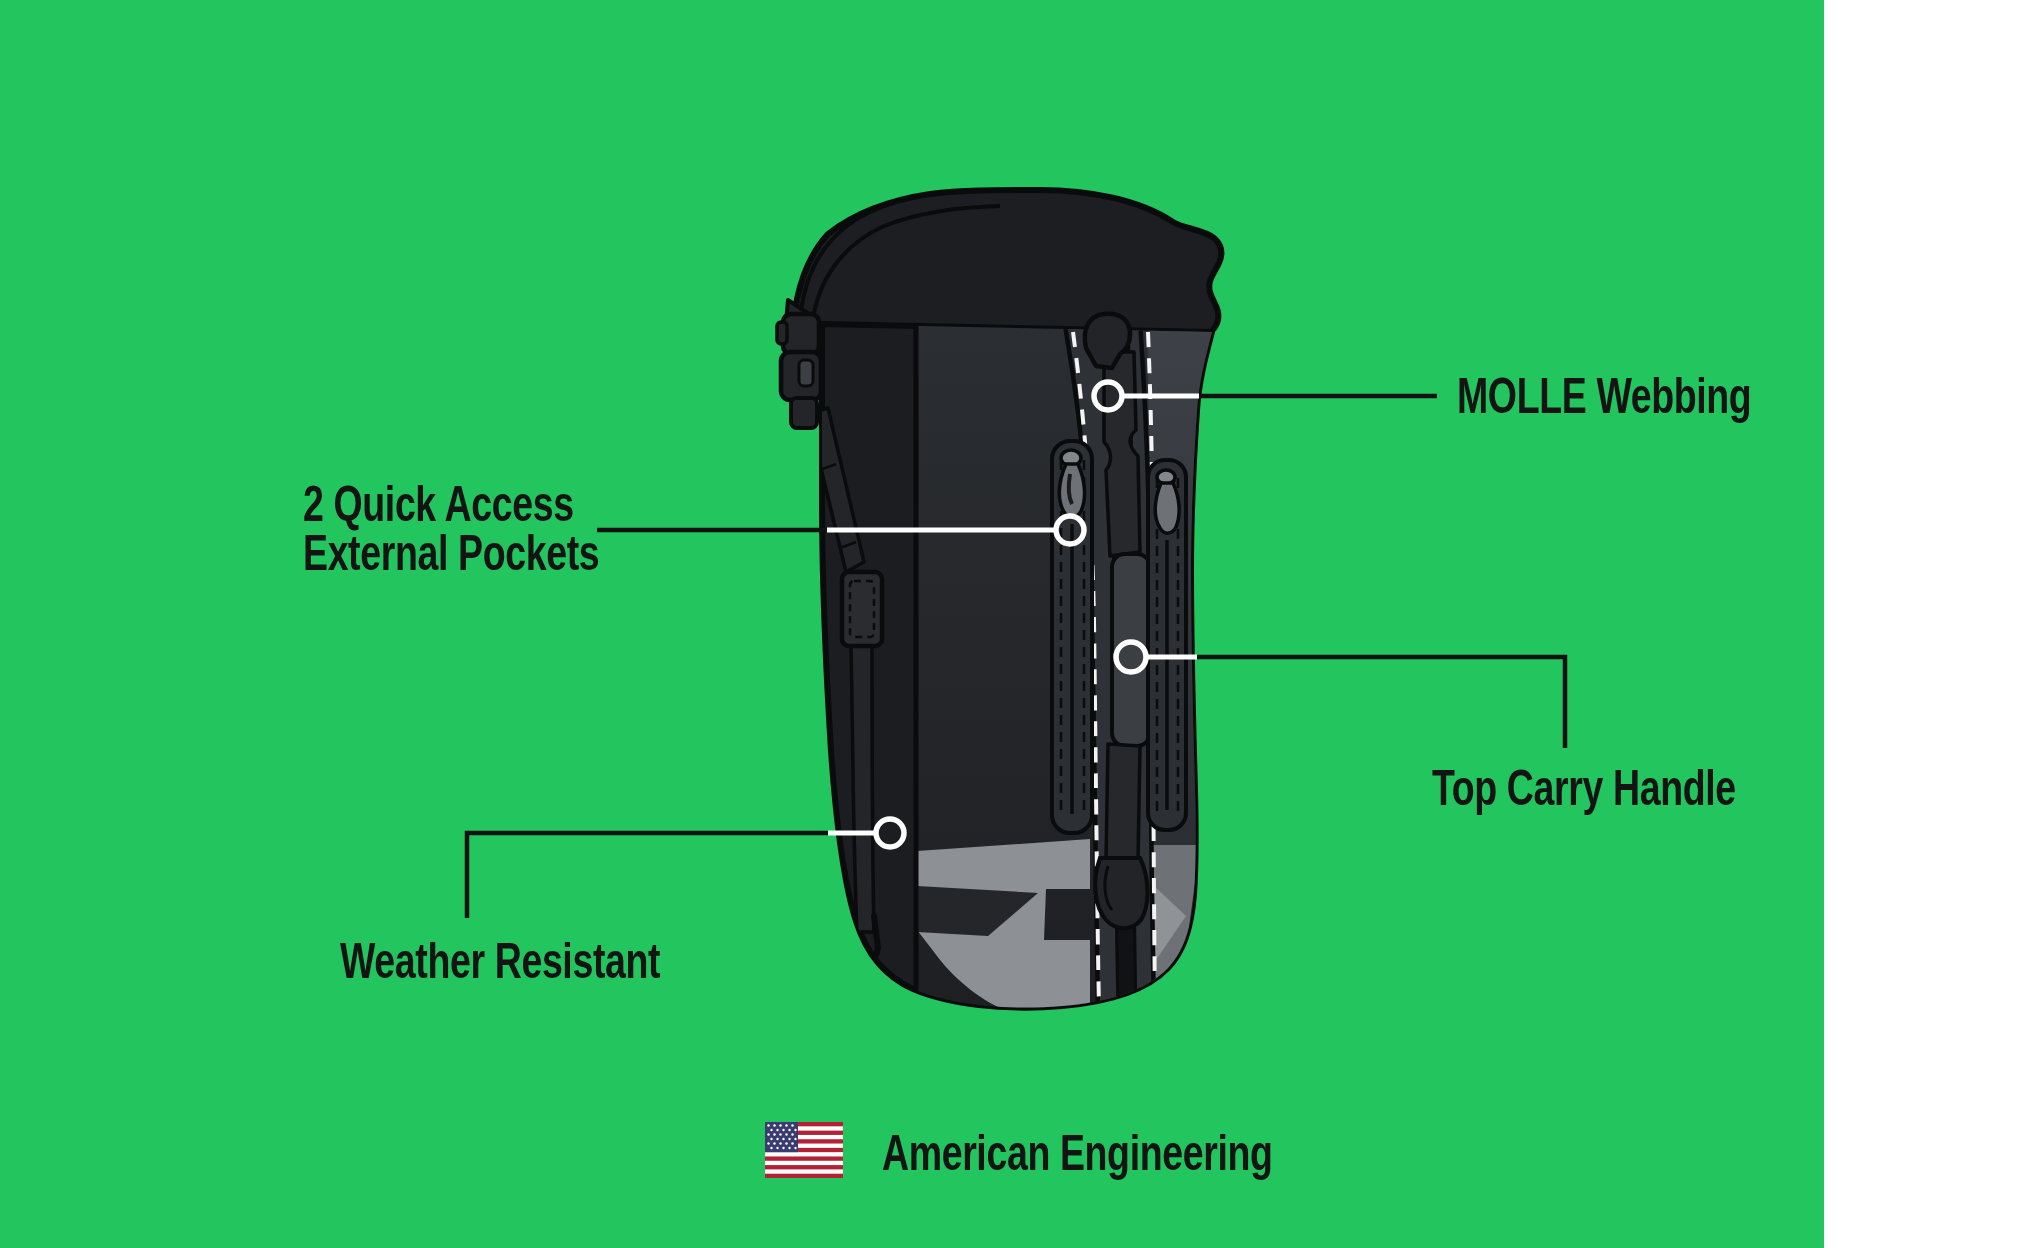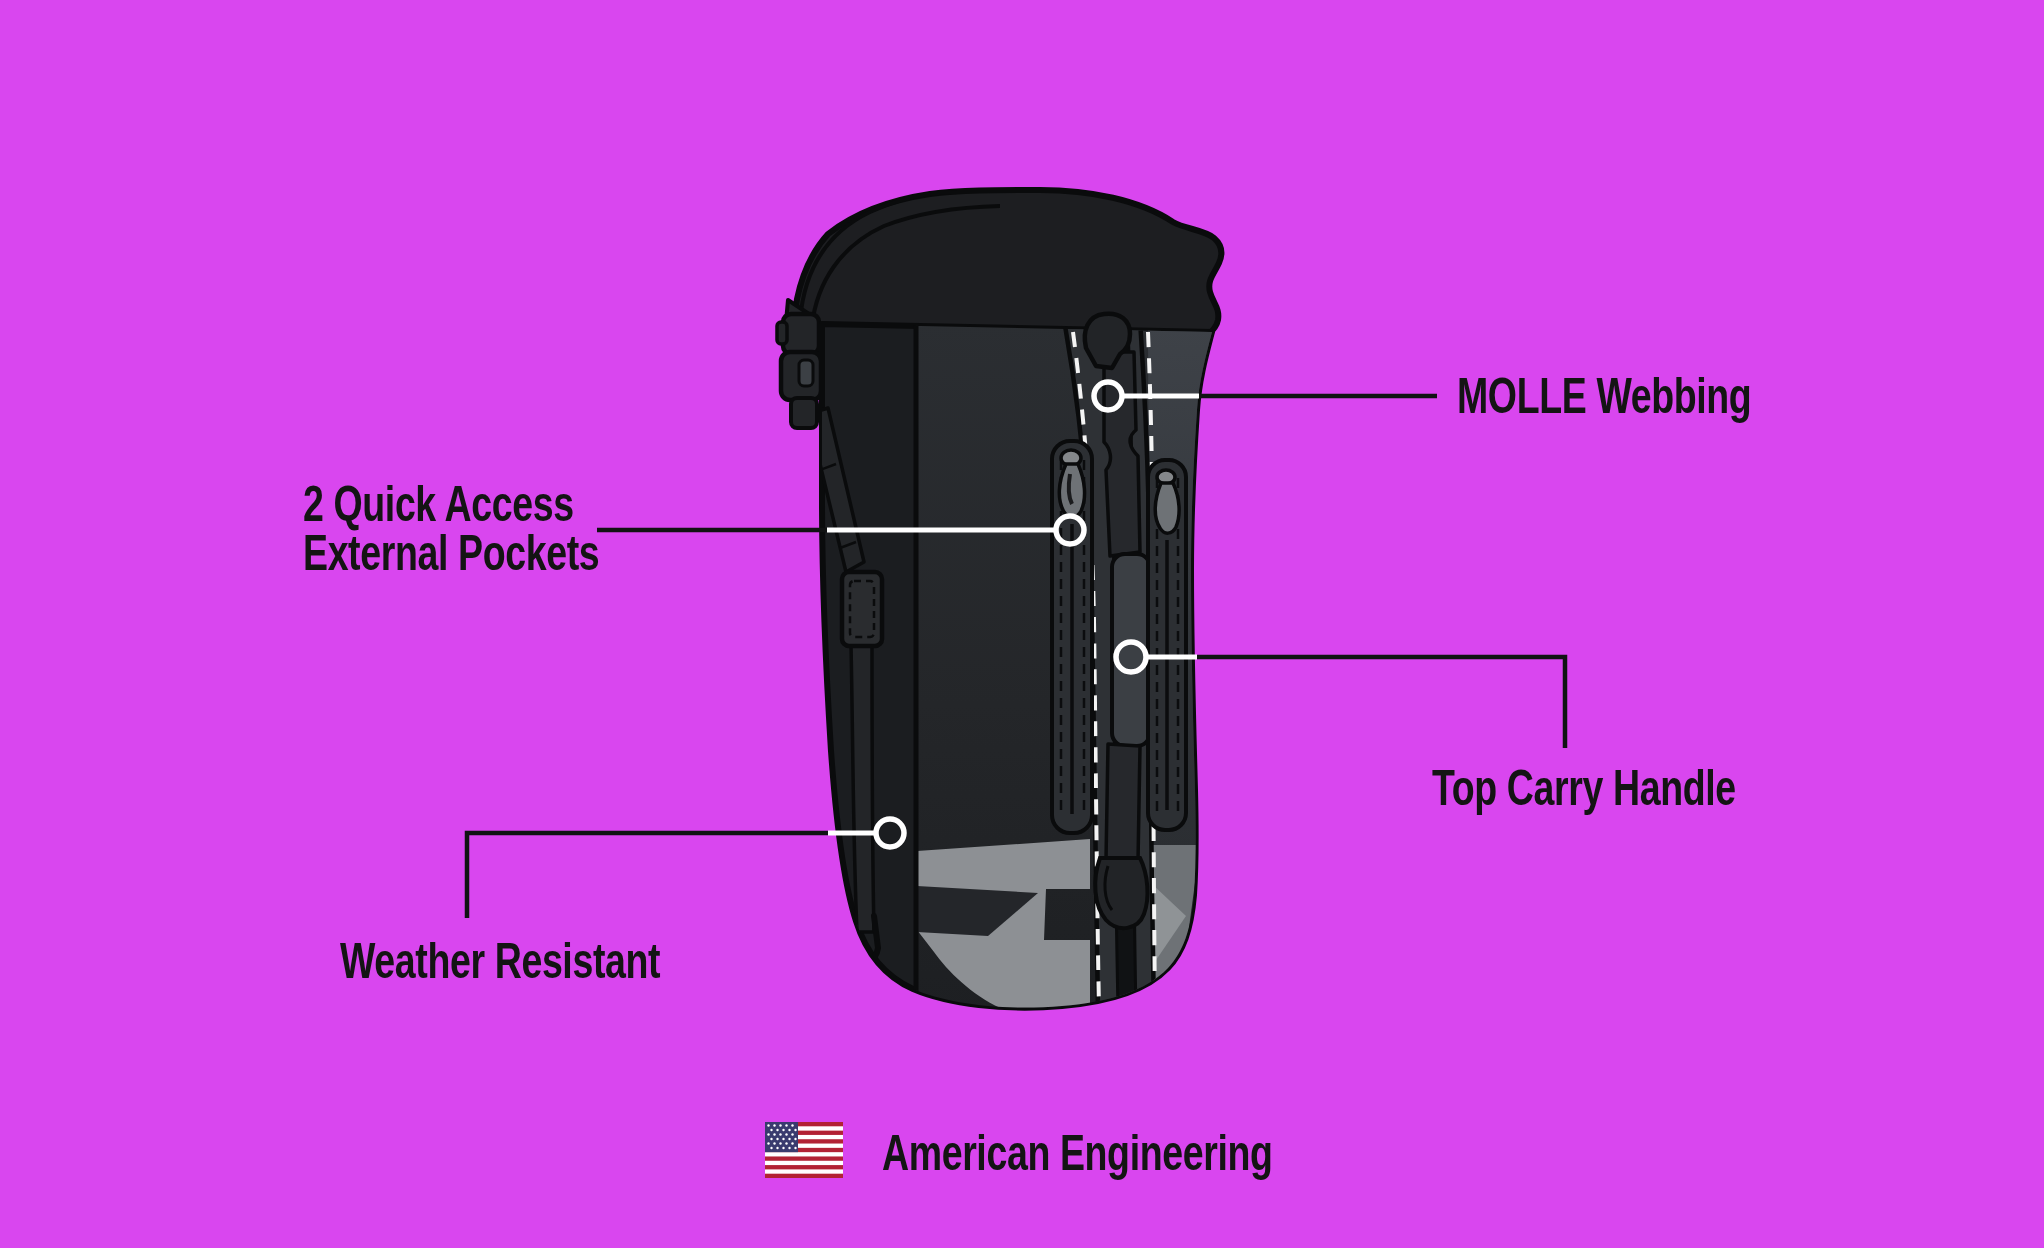--- a/index.html
+++ b/index.html
@@ -1,17 +1,17 @@
 <!DOCTYPE html>
 <html><head>
 <meta charset="utf-8">
 <style>
   html,body{margin:0;padding:0;background:#ffffff;}
   #canvas{
-    position:relative;width:2044px;height:1248px;background:#d946ef;
+    position:relative;width:1824px;height:1248px;background:#22c55e;
     font-family:"Liberation Sans", sans-serif;overflow:hidden;
   }
   #bag-svg{position:absolute;left:0;top:0;}
   .callout-label{
     position:absolute;color:#141414;font-weight:bold;font-size:50px;
     line-height:50px;letter-spacing:-0.5px;white-space:nowrap;
     transform:scaleX(0.75);transform-origin:0 50%;
   }
   .callout-label .ln{display:block;}
   #label-pockets{line-height:49px;}

